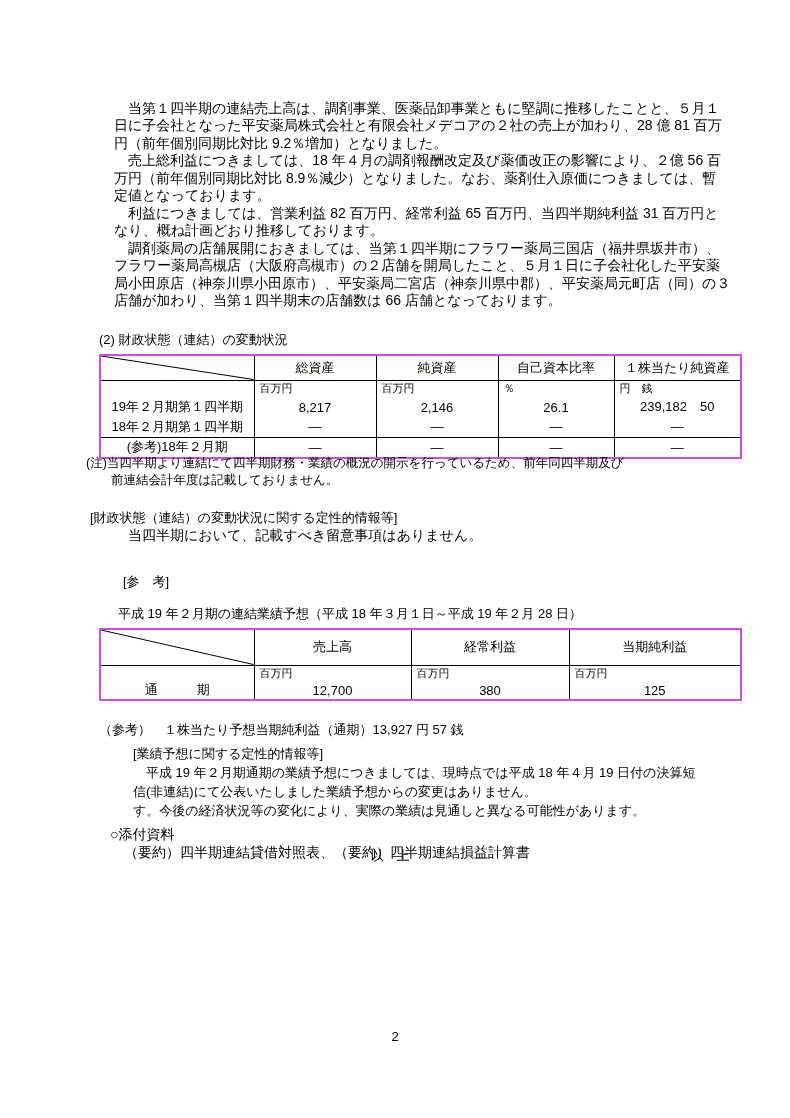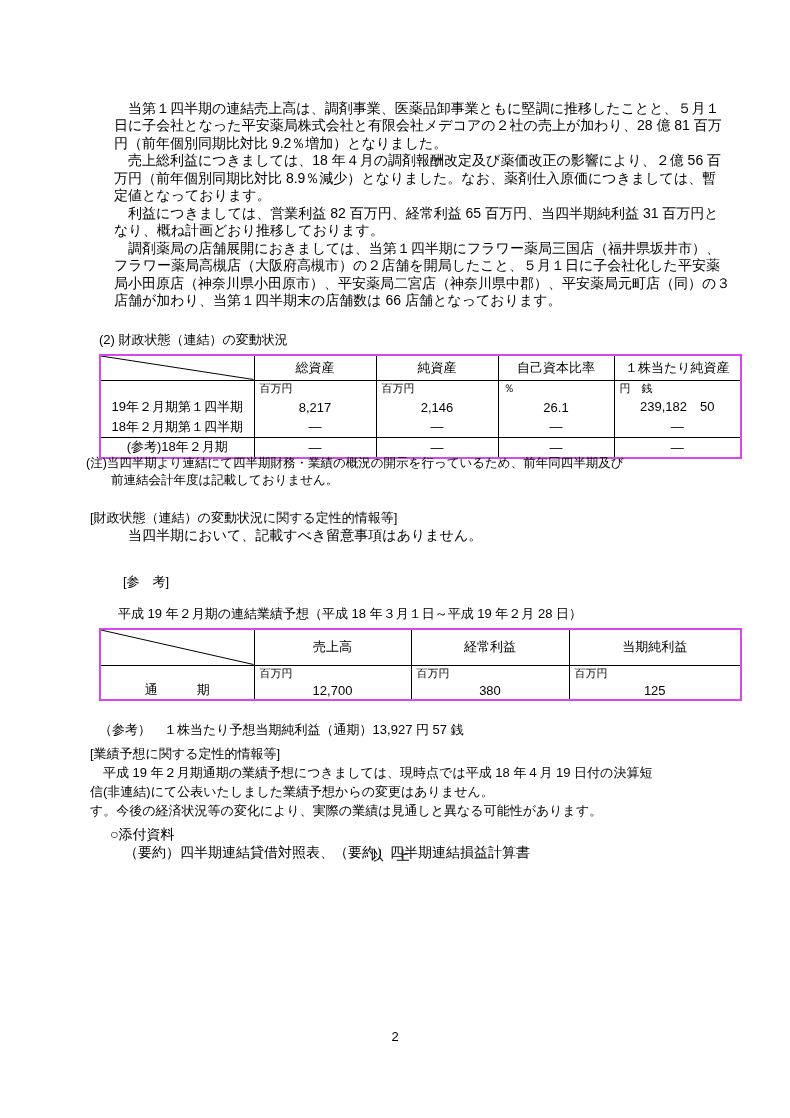--- a/index.html
+++ b/index.html
@@ -8,21 +8,21 @@
     width:790px;height:1118px;
     margin:0 auto;
     background:#ffffff;
     color:#000000;
     font-family:"Liberation Sans","DejaVu Sans",sans-serif;
     overflow:hidden;
   }
   .abs{position:absolute;}
   .bodyline{font-size:14px;line-height:17.45px;white-space:pre;margin-left:24px;}
   .noteline{font-size:12.5px;line-height:17.2px;white-space:pre;}
-  .qline{font-size:13px;line-height:19px;white-space:pre;}
+  .qline{font-size:13px;line-height:19px;white-space:pre;margin-left:43px;}
   .heading{font-size:13px;line-height:17px;white-space:pre;}
 
   #overview{left:90px;top:100px;width:640px;}
   #fp-heading{left:99px;top:331px;}
   #fp-note{left:86px;top:455px;}
   #q-fin{left:90px;top:509px;}
   #q-fin .heading{line-height:17.5px;}
   #ref-heading{left:90px;top:573px;padding-left:33px;}
   #forecast-title{left:88px;top:605px;margin-left:30px;}
   #forecast-note{left:99px;top:721px;font-size:13px;white-space:pre;}

